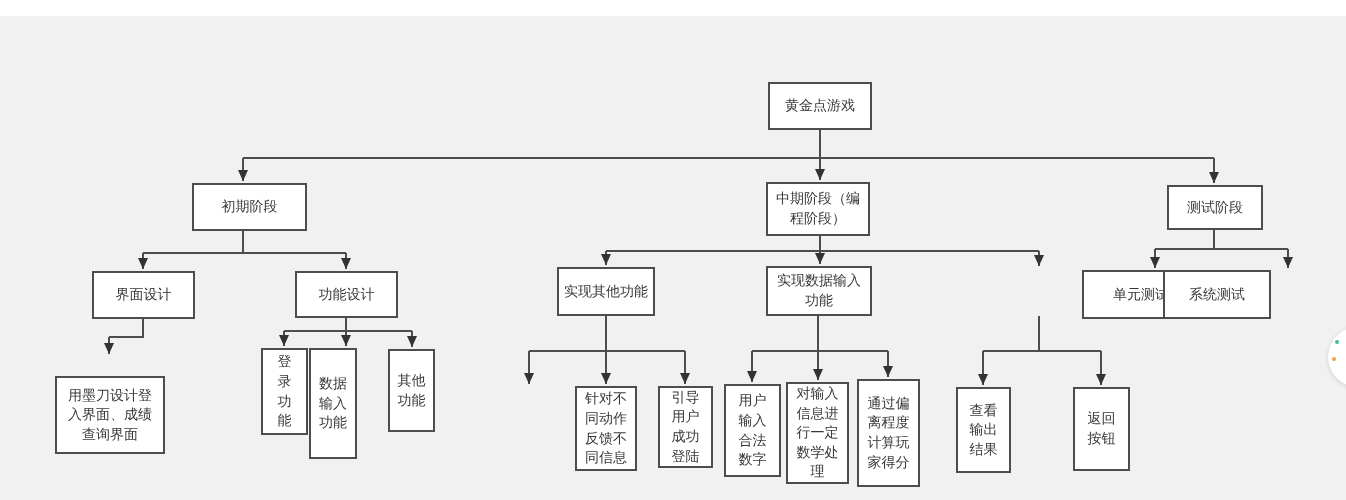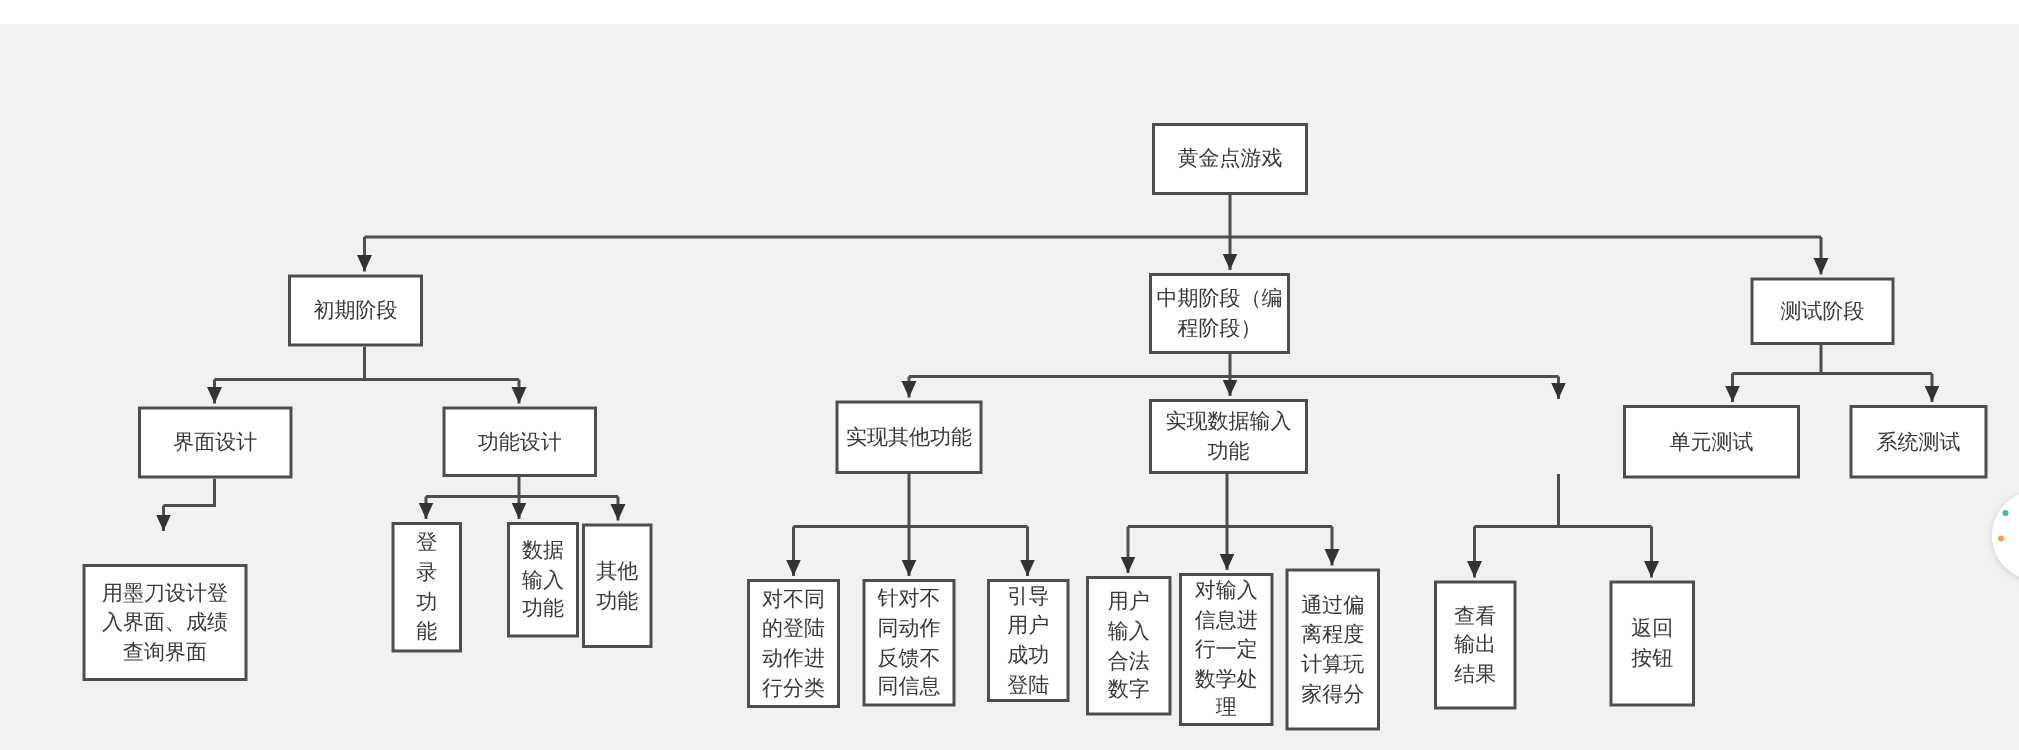--- a/index.html
+++ b/index.html
@@ -87,48 +87,44 @@
       <line x1="752" y1="335" x2="752" y2="366" marker-end="url(#arw)"></line>
       <line x1="818" y1="335" x2="818" y2="364" marker-end="url(#arw)"></line>
       <line x1="888" y1="335" x2="888" y2="361" marker-end="url(#arw)"></line>
       <line x1="983" y1="335" x2="983" y2="369" marker-end="url(#arw)"></line>
       <line x1="1101" y1="335" x2="1101" y2="369" marker-end="url(#arw)"></line>
     </g>
   </svg>
 
   <div class="node" style="left:768px;top:66px;width:104px;height:48px">黄金点游戏</div>
 
-  <div class="node" style="left:192px;top:167px;width:90px;height:48px">初期阶段</div>
-  <div class="node" style="left:766px;top:166px;width:94px;height:54px">中期阶段（编
+  <div class="node" style="left:192px;top:167px;width:115px;height:48px">初期阶段</div>
+  <div class="node" style="left:766px;top:166px;width:104px;height:54px">中期阶段（编
 程阶段）</div>
   <div class="node" style="left:1167px;top:169px;width:96px;height:45px">测试阶段</div>
 
   <div class="node" style="left:295px;top:255px;width:103px;height:47px">功能设计</div>
   <div class="node" style="left:92px;top:255px;width:103px;height:48px">界面设计</div>
   <div class="node" style="left:55px;top:360px;width:110px;height:78px">用墨刀设计登
 入界面、成绩
 查询界面</div>
   <div class="node" style="left:261px;top:332px;width:47px;height:87px">登
 录
 功
 能</div>
-  <div class="node" style="left:338px;top:332px;width:48px;height:77px">数据
+  <div class="node" style="left:309px;top:332px;width:48px;height:111px">数据
 输入
 功能</div>
   <div class="node" style="left:388px;top:333px;width:47px;height:83px">其他
 功能</div>
 
   <div class="node" style="left:557px;top:251px;width:98px;height:49px">实现其他功能</div>
   <div class="node" style="left:766px;top:250px;width:106px;height:50px">实现数据输入
 功能</div>
 
-  <div class="node" style="left:498px;top:370px;width:62px;height:86px">对不同
-的登陆
-动作进
-行分类</div>
   <div class="node" style="left:575px;top:370px;width:62px;height:85px">针对不
 同动作
 反馈不
 同信息</div>
   <div class="node" style="left:658px;top:370px;width:55px;height:82px">引导
 用户
 成功
 登陆</div>
 
   <div class="node" style="left:724px;top:368px;width:57px;height:93px">用户
@@ -145,20 +141,20 @@
 计算玩
 家得分</div>
 
   <div class="node" style="left:956px;top:371px;width:55px;height:86px">查看
 输出
 结果</div>
   <div class="node" style="left:1073px;top:371px;width:57px;height:84px">返回
 按钮</div>
 
   <div class="node" style="left:1082px;top:254px;width:118px;height:49px">单元测试</div>
-  <div class="node" style="left:1233px;top:254px;width:92px;height:49px">系统测试</div>
+  <div class="node" style="left:1163px;top:254px;width:108px;height:49px">系统测试</div>
 
   <div class="widget">
     <span class="dot green"></span>
     <span class="dot orange"></span>
   </div>
 
 </div>
 
 </body></html>

